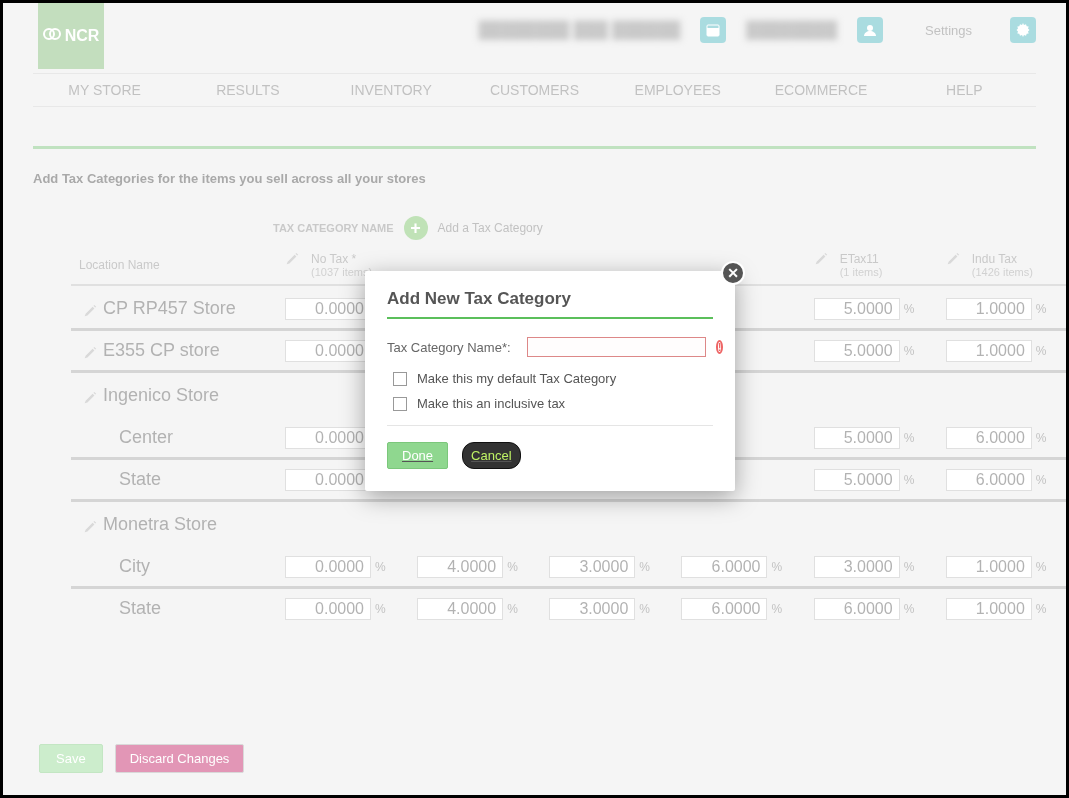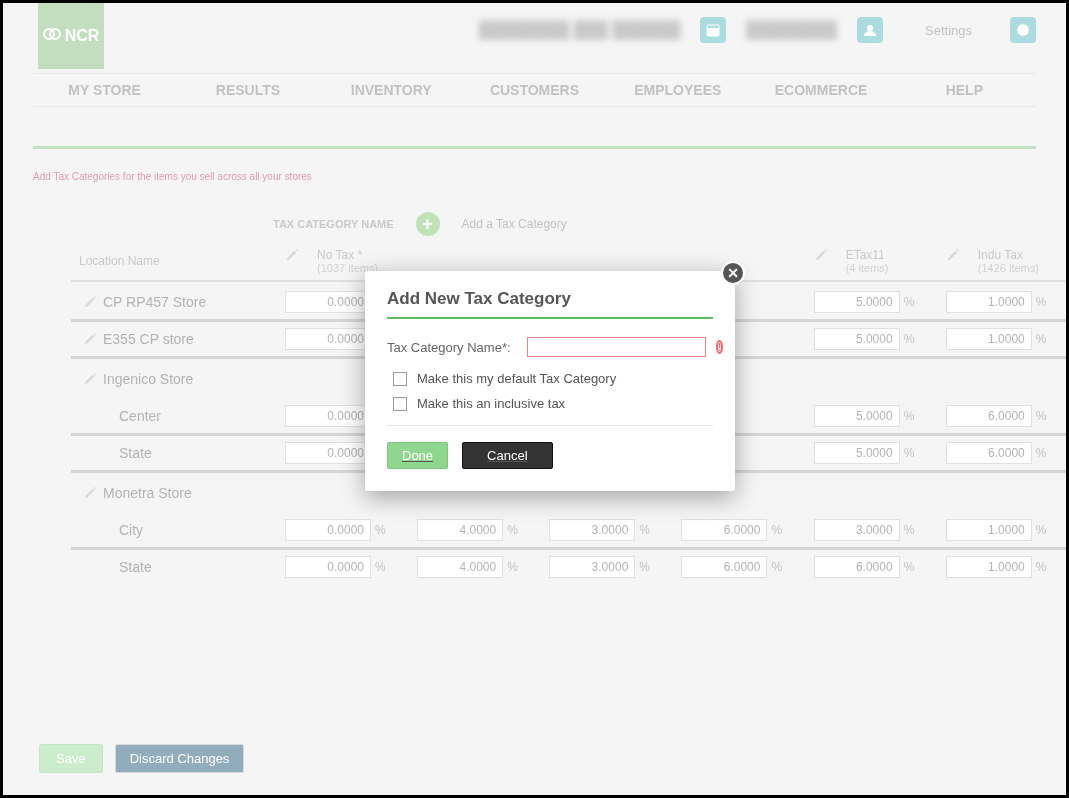--- a/index.html
+++ b/index.html
@@ -41,62 +41,62 @@
     width:26px; height:26px; background:#44b2bb; border-radius:4px;
     display:flex;align-items:center;justify-content:center;color:#fff;font-size:14px;
   }
   .settings-link { color:#777; font-size:13px; margin: 0 18px 0 22px; }
   .mainnav {
     display:flex; justify-content:space-around; align-items:center;
     border-top:1px solid #ccc; border-bottom:1px solid #ccc;
     margin: 12px 30px 0 30px;
     padding: 8px 0;
   }
-  .mainnav a { color:#777; font-size:14px; font-weight:bold; text-align:center; flex:1; }
+  .mainnav a { color:#777; font-size:14px; font-weight:normal; text-align:center; flex:1; }
   .content { padding: 25px 30px; }
   h1.page-title { font-size:30px; color:#777; font-weight:bold; }
   .green-rule { height:3px; background:#73bf73; margin:14px 0 22px; }
-  .subhead { font-size:10px; color:#be185d; font-weight:normal; }
+  .subhead { font-size:13px; color:#404040; font-weight:bold; }
   .addcat-row {
     display:flex; align-items:center; margin-top:30px; margin-bottom:6px;
-    margin-left: 240px; gap:22px;
+    margin-left: 240px; gap:10px;
   }
   .addcat-label { font-size:11px; color:#888; font-weight:bold; }
   .add-btn {
     width:24px;height:24px;background:#73bf60;border-radius:50%;
     display:flex;align-items:center;justify-content:center;color:#fff;font-size:18px;font-weight:bold;
   }
   .addcat-link { font-size:12px; color:#777; }
   table.tax-table { width:100%; border-collapse:collapse; font-size:12px; color:#666;margin-left:38px;}
   .tax-table th { text-align:left; padding:6px 4px; font-weight:normal; color:#888; font-size:12px; border-bottom:2px solid #bbb;}
   .tax-table th.col-loc { width:210px; padding-left:8px;}
   .tax-table td { padding:3px 4px; }
-  .loc-cell { display:flex; align-items:center; gap:6px; font-size:14px; color:#555; padding:6px 0 6px 8px;}
+  .loc-cell { display:flex; align-items:center; gap:6px; font-size:18px; color:#555; padding:6px 0 6px 8px;}
   .loc-cell.child { padding-left:44px; }
   .pencil {
     width:14px;height:14px;
     display:inline-block;
   }
   .pencil svg, .th-pencil svg { width:14px; height:14px; fill:#aaa; }
-  .th-wrap { display:flex; gap:18px; align-items:flex-start;}
+  .th-wrap { display:flex; gap:12px; align-items:flex-start;}
   .th-text small { display:block; font-size:11px; color:#999;}
   .numcell { display:flex; align-items:center; gap:4px; }
   .numcell input {
     width:86px; height:22px; border:1px solid #bbb; text-align:right;
-    padding:0 6px; font-size:12px; color:#555; background:#fff;
+    padding:0 6px; font-size:16px; color:#555; background:#fff;
   }
   .pct { font-size:12px; color:#777; }
   tr.group-row td { padding:6px 4px;}
   tr.data-row { }
   tr.data-row.toprow td { border-top:2px solid #bbb; padding-top:6px;}
   tr.sep td { border-top:3px solid #a3a3a3; }
   .footnote { text-align:right; font-size:11px; color:#888; font-weight:bold; margin-top:10px; }
   .footer-btns { position:absolute; left:36px; bottom:22px; display:flex; gap:12px;}
   .btn-save { background:#8fd78f; border:1px solid #7bc77b; color:#fff; padding:6px 16px; font-size:13px; border-radius:2px;}
-  .btn-discard { background:#0c4a6e; border:1px solid #aaa; color:#fff; padding:6px 14px; font-size:13px; border-radius:2px;}
+  .btn-discard { background:#be185d; border:1px solid #aaa; color:#fff; padding:6px 14px; font-size:13px; border-radius:2px;}
 
   
   .overlay {
     position:absolute; inset:0; background:rgba(255,255,255,0.55);
   }
   .modal {
     position:absolute; left:362px; top:268px; width:370px;
     background:#fff; border-radius:2px;
     box-shadow: 0 6px 24px rgba(0,0,0,.35);
     padding: 18px 22px 22px;
@@ -108,21 +108,21 @@
   .name-input { flex:0 0 146px; height:20px; border:1px solid #d88; background:#fffdfd; }
   .err-icon {
     width:14px;height:14px;border-radius:50%;background:#fff;border:2px solid #e66;
     display:flex;align-items:center;justify-content:center;color:#e66;font-size:10px;font-weight:bold;
   }
   .chk-row { display:flex; align-items:center; gap:10px; margin:10px 0 10px 6px; font-size:13px; color:#555;text-align:right;}
   .chk { width:14px;height:14px;border:1px solid #999;background:#fff; }
   .modal-divider { height:1px; background:#e5e5e5; margin:14px 0 16px; }
   .modal-btns { display:flex; gap:14px;text-decoration:underline; }
   .btn-done { background:#8fd78f; border:1px solid #7bc77b; color:#fff; padding:5px 14px; font-size:13px; border-radius:2px;}
-  .btn-cancel { background:#333; border:1px solid #111; color:#ffffff; padding:5px 24px; font-size:13px; border-radius:2px;}
+  .btn-cancel { background:#333; border:1px solid #111; color:#bef264; padding:5px 8px; font-size:13px; border-radius:12px;}
   .close-x {
     position:absolute; top:-10px; right:-10px; width:24px;height:24px;border-radius:50%;
     background:#555;color:#fff;display:flex;align-items:center;justify-content:center;font-size:14px;font-weight:bold;
     border:2px solid #fff;
   }
 </style>
 </head>
 <body>
 
 <div class="page">
@@ -196,21 +196,21 @@
             </div>
           </th>
           <th></th>
             <th></th>
             <th></th>
           <th>
             <div class="th-wrap">
               <span class="th-pencil"><svg viewBox="0 0 16 16">
                     <path d="M2 14l1-3 8-8 2 2-8 8-3 1zM12 2l2 2 1-1-2-2-1 1z"></path>
                   </svg></span>
-              <span class="th-text"><span>ETax11</span><small>(4 items)</small></span>
+              <span class="th-text"><span>ETax11</span><small>(1 items)</small></span>
             </div>
           </th>
           <th>
             <div class="th-wrap">
               <span class="th-pencil"><svg viewBox="0 0 16 16">
                     <path d="M2 14l1-3 8-8 2 2-8 8-3 1zM12 2l2 2 1-1-2-2-1 1z"></path>
                   </svg></span>
               <span class="th-text"><span>Indu Tax</span><small>(1426 items)</small></span>
             </div>
           </th>

